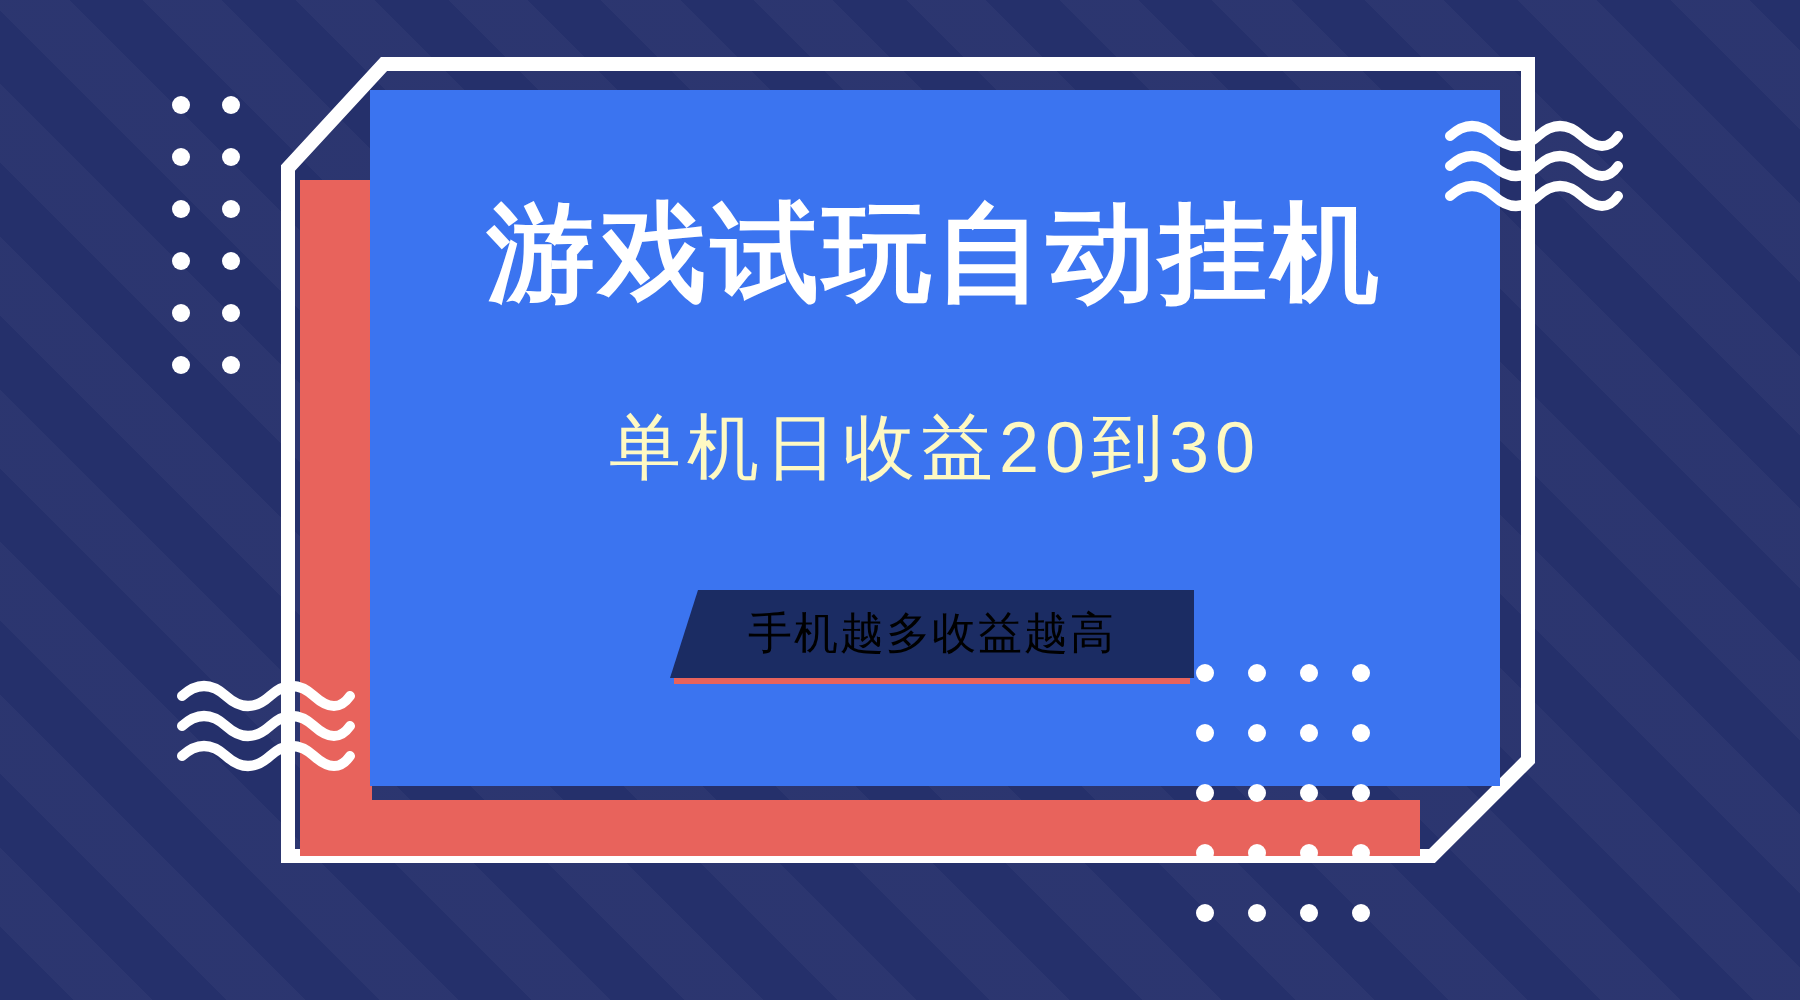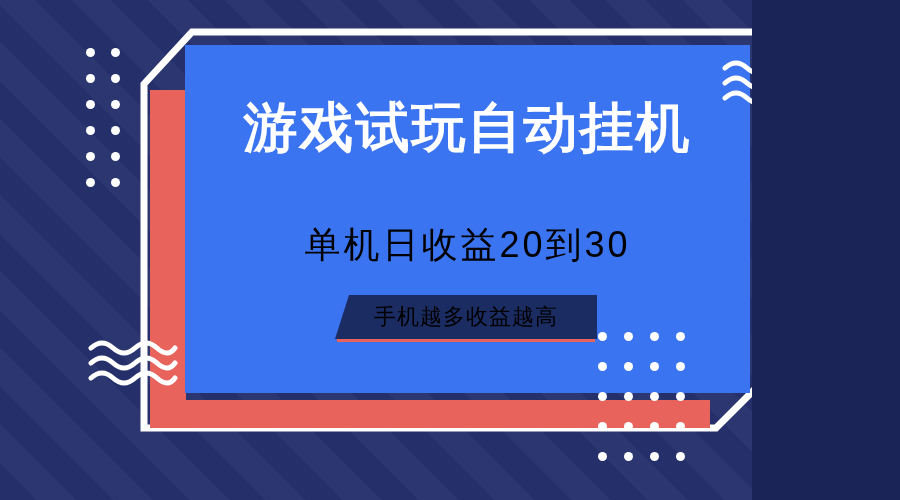--- a/index.html
+++ b/index.html
@@ -2,21 +2,21 @@
 <html><head>
 <meta charset="utf-8">
 <style>
   html, body {
     margin: 0;
     padding: 0;
     background: #1b2456;
   }
   #banner {
     position: relative;
-    width: 752px;
+    width: 900px;
     height: 500px;
     overflow: hidden;
     font-family: "Liberation Sans", "DejaVu Sans", sans-serif;
     background: #25306b;
   }
   
   .stripes {
     position: absolute;
     inset: 0;
     background-image: repeating-linear-gradient(
@@ -70,24 +70,24 @@
     color: #ffffff;
     font-size: 54px;
     font-weight: bold;
     letter-spacing: 2px;
     line-height: 1;
     white-space: nowrap;
   }
   .subtitle {
     position: absolute;
     left: 0;
-    top: 182px;
+    top: 161px;
     width: 100%;
     text-align: center;
-    color: #000000;
+    color: #fef9c3;
     font-size: 36px;
     font-weight: normal;
     letter-spacing: 3px;
     line-height: 1;
     white-space: nowrap;
   }
   .tagline-wrap {
     position: absolute;
     left: 150px;
     top: 250px;

